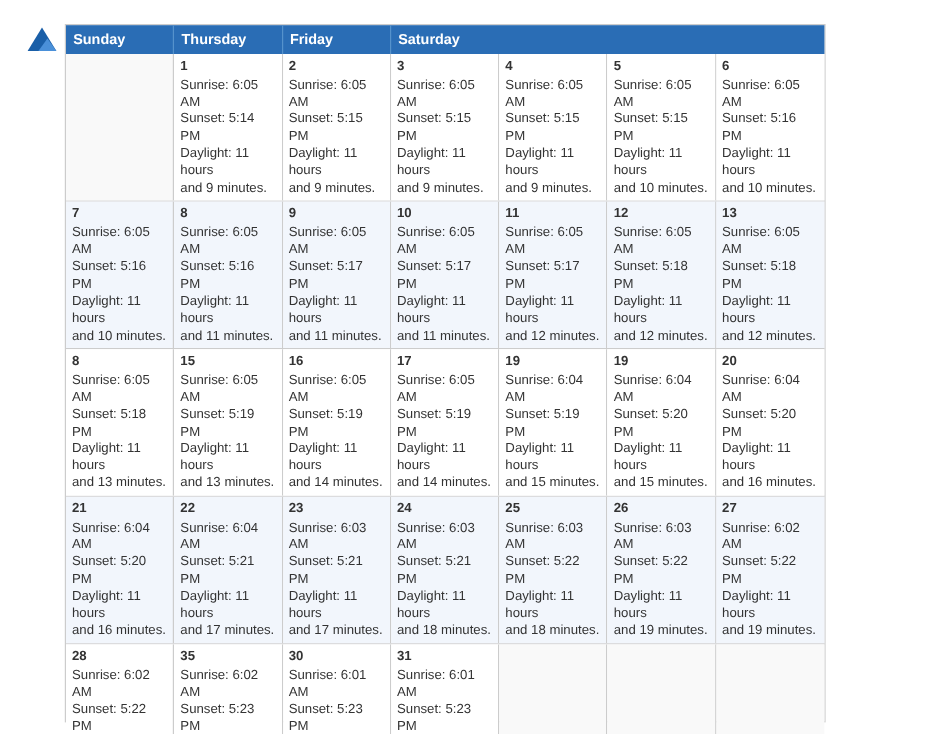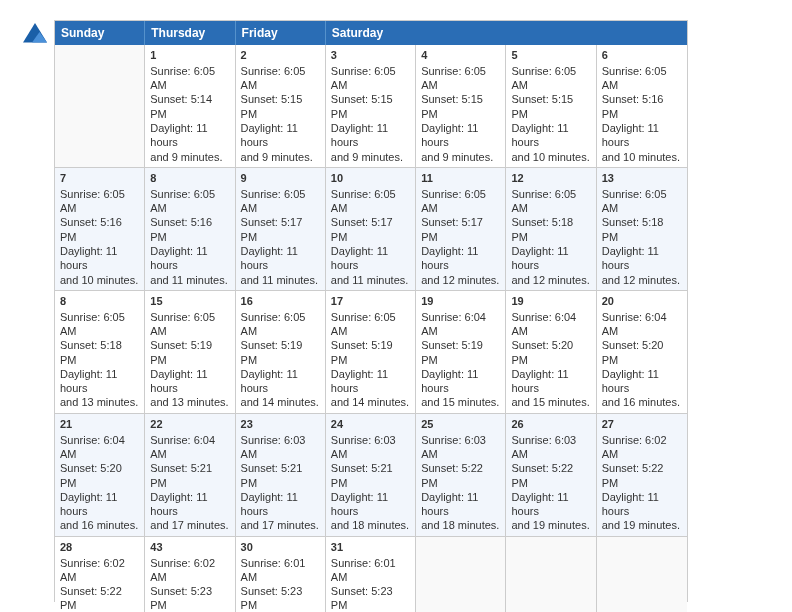--- a/index.html
+++ b/index.html
@@ -339,21 +339,21 @@
         </div>
         <div class="cal-row">
           <div class="cal-cell">
             <span class="day-num">28</span>
             <div class="day-info" style="white-space: pre-line;">Sunrise: 6:02 AM
 Sunset: 5:22 PM
 Daylight: 11 hours
 and 20 minutes.</div>
           </div>
           <div class="cal-cell">
-            <span class="day-num">43</span>
+            <span class="day-num">35</span>
             <div class="day-info" style="white-space: pre-line;">Sunrise: 6:02 AM
 Sunset: 5:23 PM
 Daylight: 11 hours
 and 21 minutes.</div>
           </div>
           <div class="cal-cell">
             <span class="day-num">30</span>
             <div class="day-info" style="white-space: pre-line;">Sunrise: 6:01 AM
 Sunset: 5:23 PM
 Daylight: 11 hours

